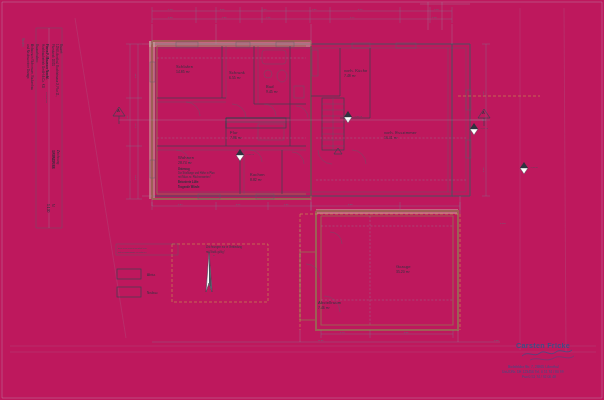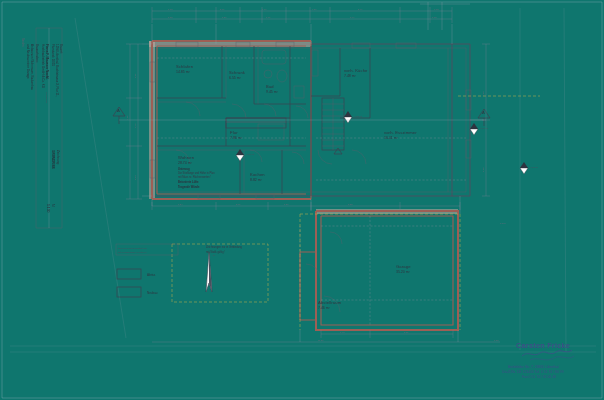--- a/index.html
+++ b/index.html
@@ -7,21 +7,21 @@
     padding: 0;
     background: #ffffff;
   }
   body {
     font-family: "Liberation Sans", sans-serif;
   }
   #sheet {
     position: relative;
     width: 604px;
     height: 400px;
-    background: #0f766e;
+    background: #be185d;
     overflow: hidden;
   }
   #sheet svg {
     position: absolute;
     left: 0; top: 0;
     width: 604px;
     height: 400px;
   }
   
   .ink-thin   { stroke:#5a5e6b; stroke-width:0.4; fill:none; }

